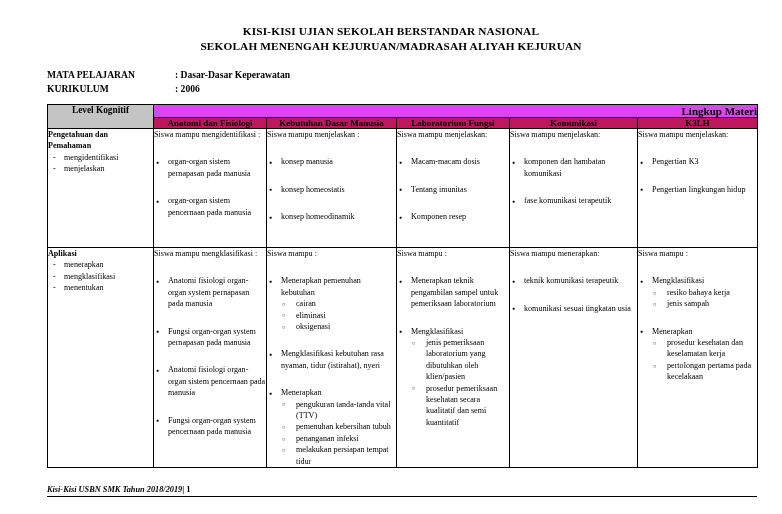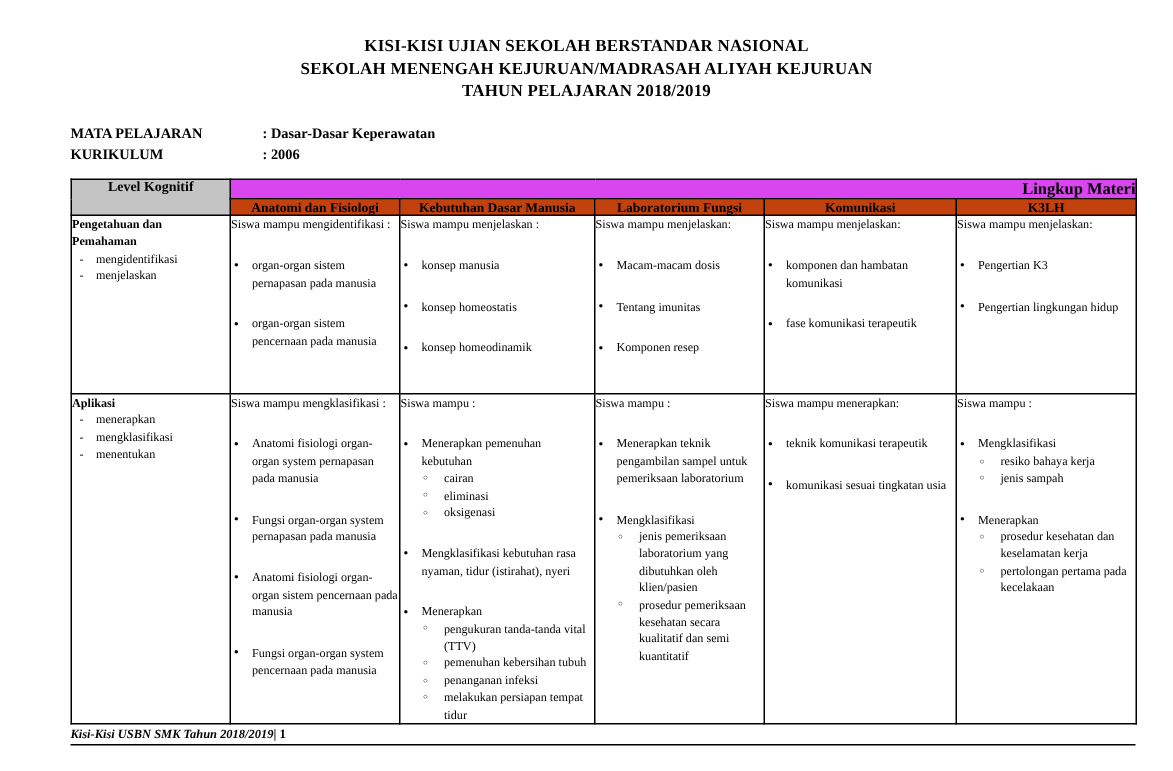--- a/index.html
+++ b/index.html
@@ -64,21 +64,21 @@
     width: 710px;
     table-layout: fixed;
     font-size: 8.1px;
   }
   table.kisi td, table.kisi th {
     border: 1px solid #000000;
     vertical-align: top;
     padding: 0;
   }
   th.hdr {
-    background: #c2410c;
+    background: #be185d;
     text-align: center;
     font-weight: bold;
     font-size: 9px;
     padding: 3px 2px;
     vertical-align: middle;
   }
   th.hdr-group {
     background: #d946ef;
     text-align: right;
     font-weight: bold;
@@ -199,21 +199,20 @@
   }
 </style>
 </head>
 <body>
 
 <div class="page">
 
   <div class="title-block">
     <div class="title-line">KISI-KISI UJIAN SEKOLAH BERSTANDAR NASIONAL</div>
     <div class="title-line">SEKOLAH MENENGAH KEJURUAN/MADRASAH ALIYAH KEJURUAN</div>
-    <div class="title-line">TAHUN PELAJARAN 2018/2019</div>
   </div>
 
   <div class="meta-block">
     <div class="meta-row">
       <div class="meta-label">MATA PELAJARAN</div>
       <div class="meta-value">: Dasar-Dasar Keperawatan</div>
     </div>
     <div class="meta-row">
       <div class="meta-label">KURIKULUM</div>
       <div class="meta-value">: 2006</div>

